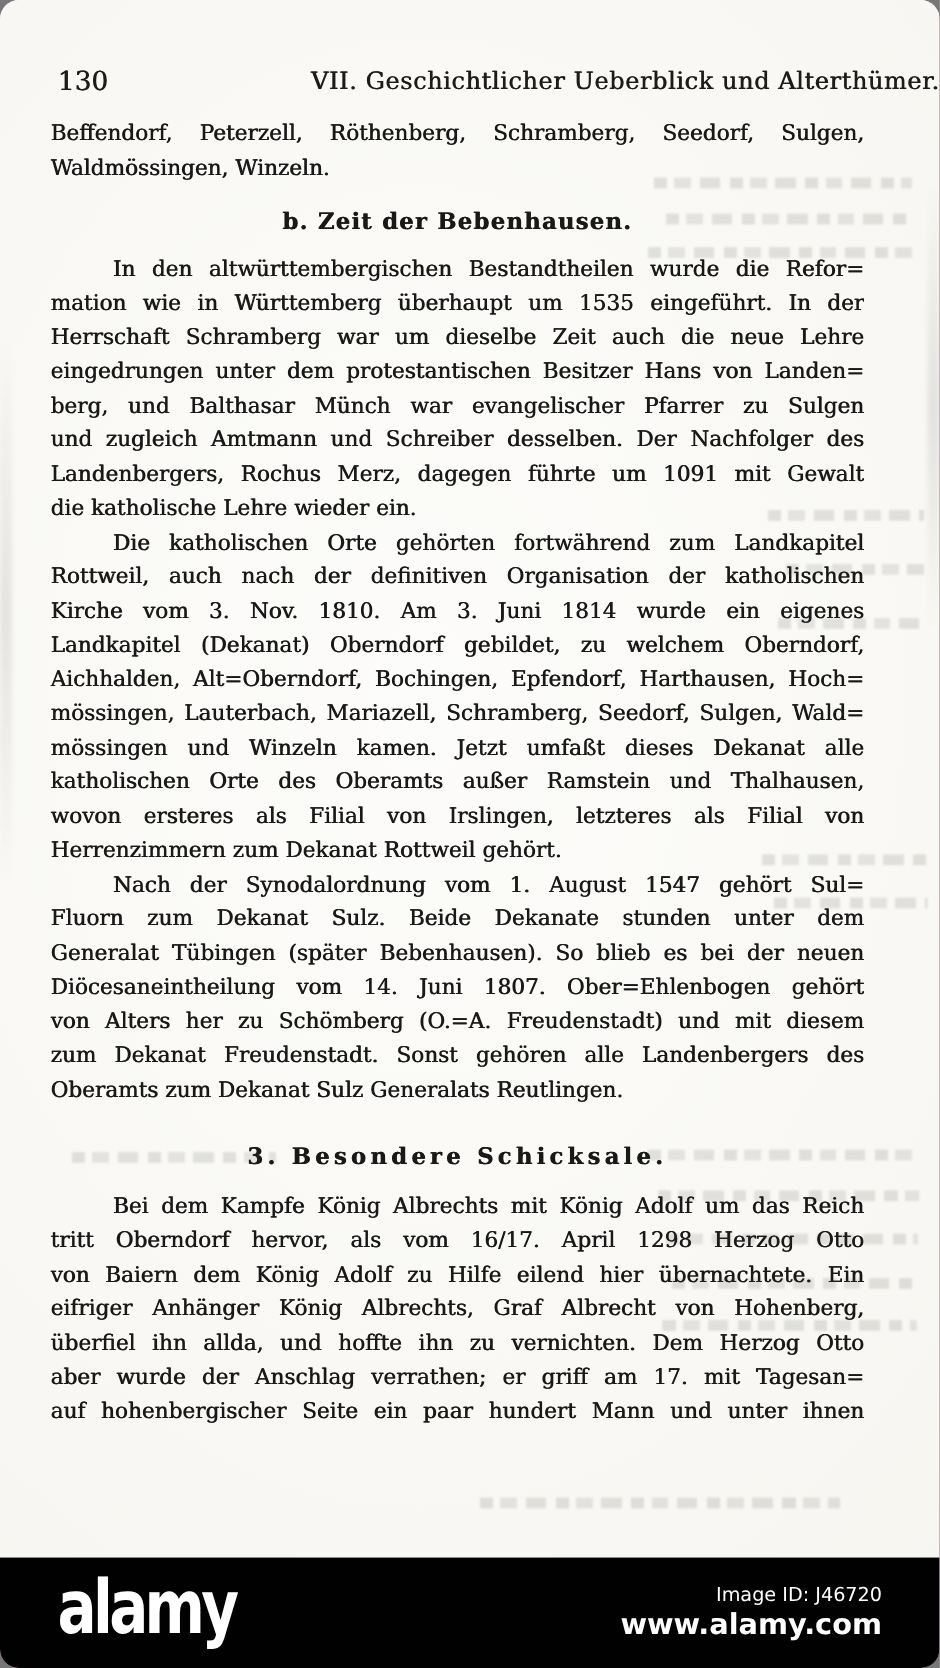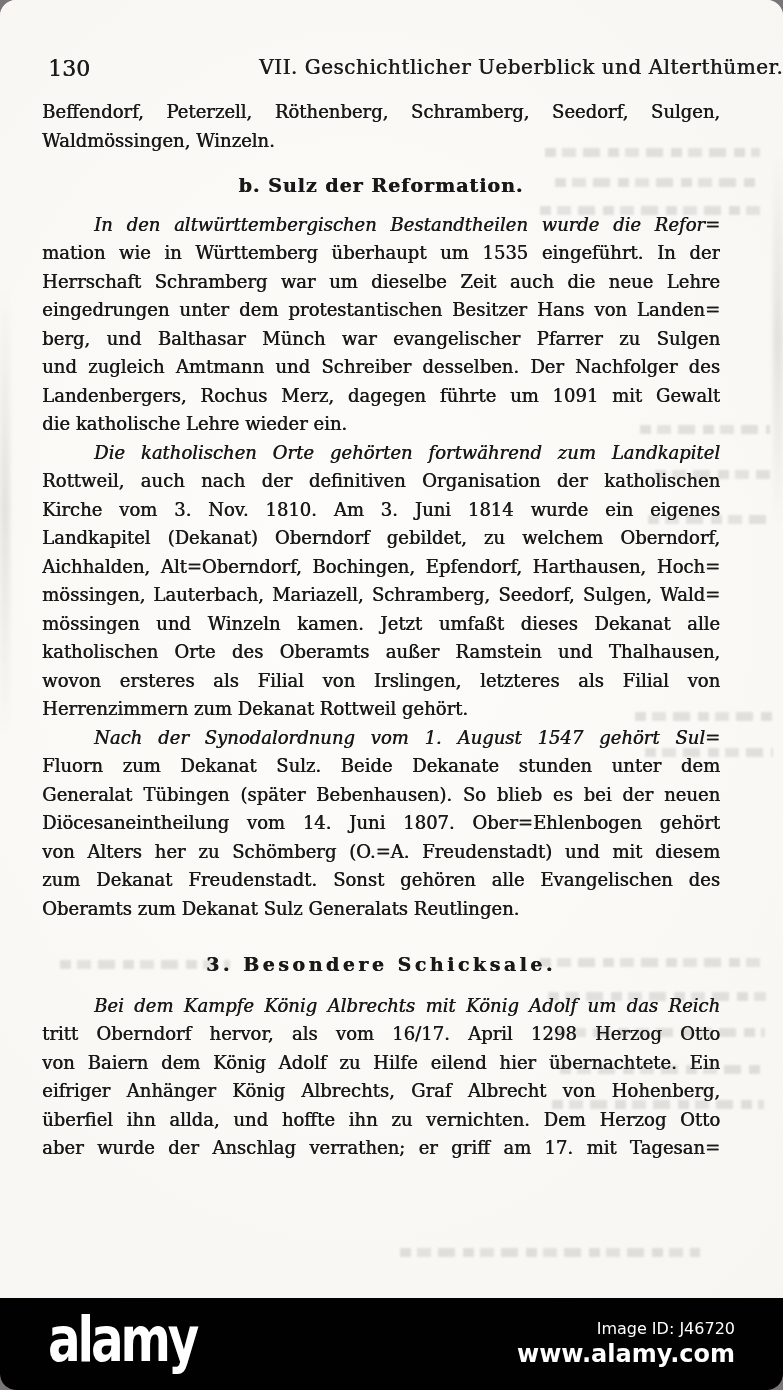--- a/index.html
+++ b/index.html
@@ -62,21 +62,21 @@
     line-height: 28.5px;
     text-shadow: 0.5px 0 0 currentColor;
   }
   .line {
     text-align: justify;
     text-align-last: justify;
     overflow: hidden;
     white-space: normal;
   }
   .line.last { text-align-last: left; }
-  .para.indent .line:first-child { text-indent: 52px; font-style: italic; }
+  .para.indent .line:first-child { text-indent: 52px; }
   .heading {
     text-align: center;
     font-weight: bold;
     font-size: 19px;
     letter-spacing: 1px;
     margin: 16px 0 11px 0;
     text-shadow: 0.4px 0 0 currentColor;
   }
   .heading.spaced {
     letter-spacing: 3.5px;
@@ -118,21 +118,21 @@
     <div class="header">
       <span class="pagenum">130</span>
       <span class="running-title">VII. Geschichtlicher Ueberblick und Alterthümer.</span>
     </div>
 
     <div class="content" id="content">
         <div class="para">
           <div class="line">Beffendorf, Peterzell, Röthenberg, Schramberg, Seedorf, Sulgen,</div>
           <div class="line last">Waldmössingen, Winzeln.</div>
         </div>
-        <div class="heading">b. Sulz der Reformation.</div>
+        <div class="heading">b. Zeit der Bebenhausen.</div>
         <div class="para indent">
           <div class="line">In den altwürttembergischen Bestandtheilen wurde die Refor=</div>
           <div class="line">mation wie in Württemberg überhaupt um 1535 eingeführt. In der</div>
           <div class="line">Herrschaft Schramberg war um dieselbe Zeit auch die neue Lehre</div>
           <div class="line">eingedrungen unter dem protestantischen Besitzer Hans von Landen=</div>
           <div class="line">berg, und Balthasar Münch war evangelischer Pfarrer zu Sulgen</div>
           <div class="line">und zugleich Amtmann und Schreiber desselben. Der Nachfolger des</div>
           <div class="line">Landenbergers, Rochus Merz, dagegen führte um 1091 mit Gewalt</div>
           <div class="line last">die katholische Lehre wieder ein.</div>
         </div>
@@ -147,31 +147,32 @@
           <div class="line">katholischen Orte des Oberamts außer Ramstein und Thalhausen,</div>
           <div class="line">wovon ersteres als Filial von Irslingen, letzteres als Filial von</div>
           <div class="line last">Herrenzimmern zum Dekanat Rottweil gehört.</div>
         </div>
         <div class="para indent">
           <div class="line">Nach der Synodalordnung vom 1. August 1547 gehört Sul=</div>
           <div class="line">Fluorn zum Dekanat Sulz. Beide Dekanate stunden unter dem</div>
           <div class="line">Generalat Tübingen (später Bebenhausen). So blieb es bei der neuen</div>
           <div class="line">Diöcesaneintheilung vom 14. Juni 1807. Ober=Ehlenbogen gehört</div>
           <div class="line">von Alters her zu Schömberg (O.=A. Freudenstadt) und mit diesem</div>
-          <div class="line">zum Dekanat Freudenstadt. Sonst gehören alle Evangelischen des</div>
+          <div class="line">zum Dekanat Freudenstadt. Sonst gehören alle Landenbergers des</div>
           <div class="line last">Oberamts zum Dekanat Sulz Generalats Reutlingen.</div>
         </div>
         <div class="heading spaced">3. Besondere Schicksale.</div>
         <div class="para indent">
           <div class="line">Bei dem Kampfe König Albrechts mit König Adolf um das Reich</div>
           <div class="line">tritt Oberndorf hervor, als vom 16/17. April 1298 Herzog Otto</div>
           <div class="line">von Baiern dem König Adolf zu Hilfe eilend hier übernachtete. Ein</div>
           <div class="line">eifriger Anhänger König Albrechts, Graf Albrecht von Hohenberg,</div>
           <div class="line">überfiel ihn allda, und hoffte ihn zu vernichten. Dem Herzog Otto</div>
           <div class="line">aber wurde der Anschlag verrathen; er griff am 17. mit Tagesan=</div>
+          <div class="line">auf hohenbergischer Seite ein paar hundert Mann und unter ihnen</div>
         </div>
       </div>
 
     <div class="bleed" style="left:545px; top:148px; width:215px;"></div>
     <div class="bleed" style="left:555px; top:178px; width:205px;"></div>
     <div class="bleed" style="left:540px; top:206px; width:220px;"></div>
     <div class="bleed" style="left:640px; top:425px; width:130px;"></div>
     <div class="bleed" style="left:655px; top:470px; width:115px;"></div>
     <div class="bleed" style="left:648px; top:515px; width:122px;"></div>
     <div class="bleed" style="left:635px; top:712px; width:138px;"></div>

